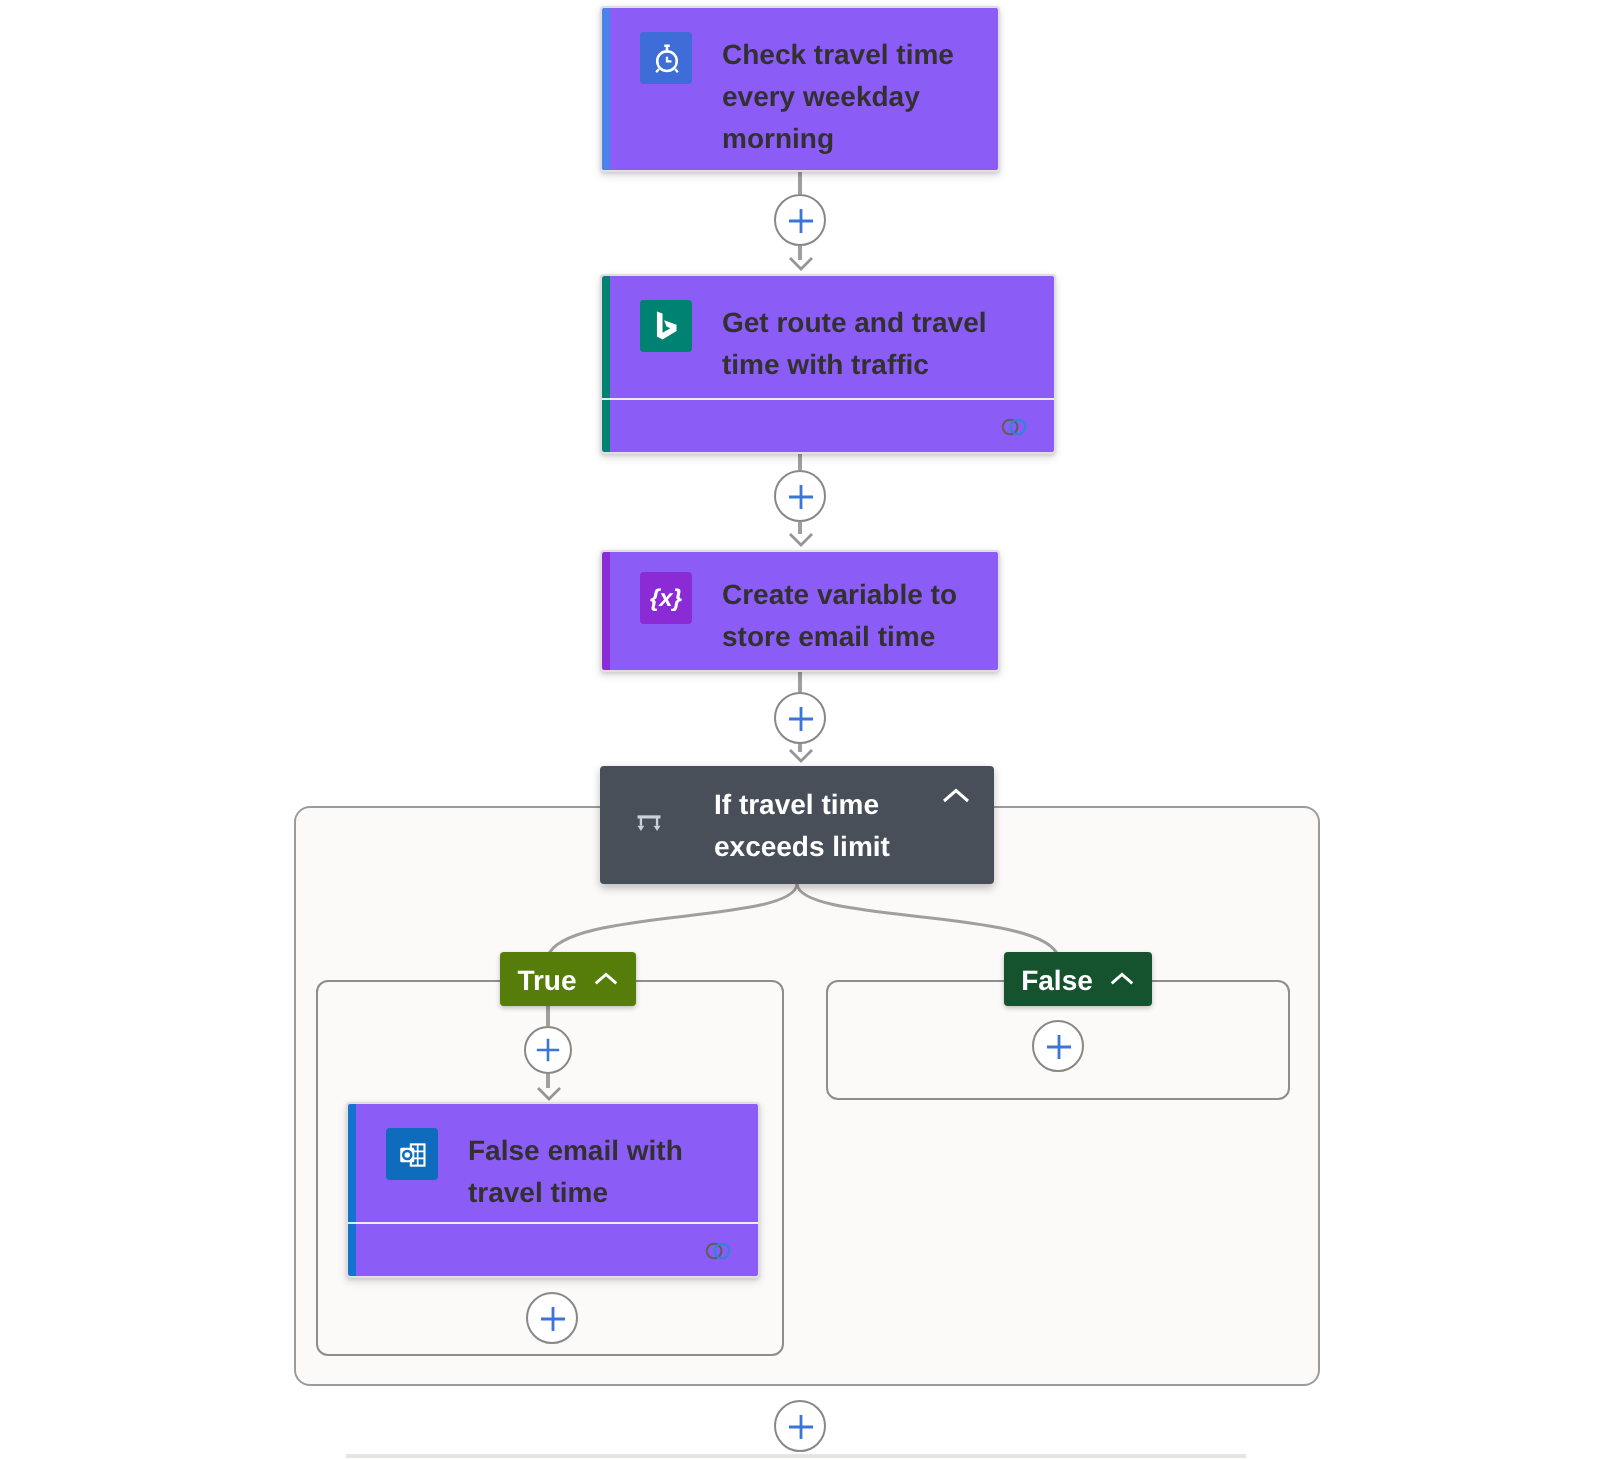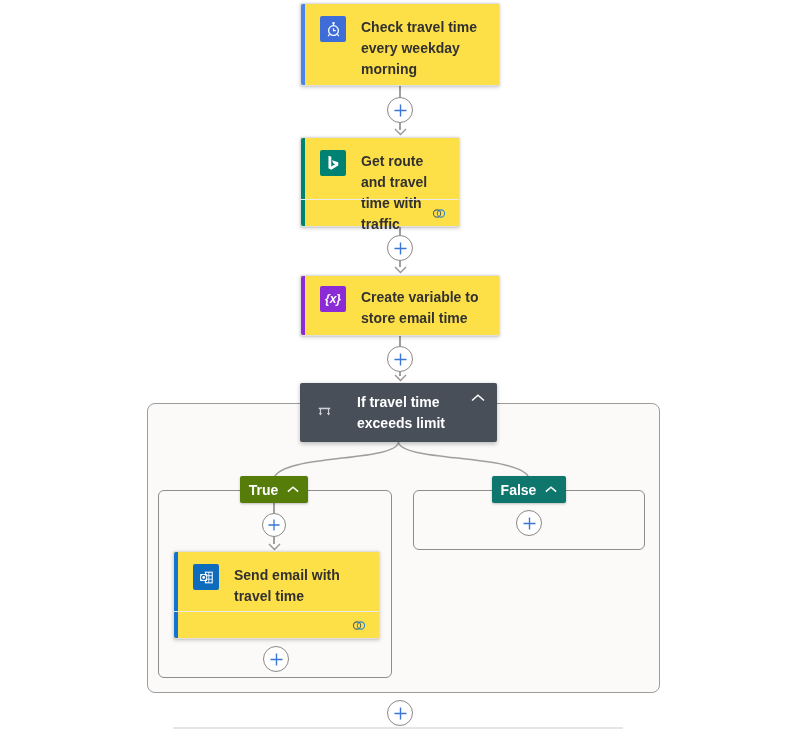--- a/index.html
+++ b/index.html
@@ -1,21 +1,21 @@
 <!DOCTYPE html>
 <html><head>
 <meta charset="utf-8">
 <style>
   * { margin:0; padding:0; box-sizing:border-box; }
   html,body { width:800px; height:730px; background:#ffffff;
     font-family:"Liberation Sans", sans-serif; overflow:hidden; position:relative; }
   .abs { position:absolute; }
 
   
-  .card { position:absolute; background:#fde047; border:1px solid #e1dfdd; border-radius:2px;
+  .card { position:absolute; background:#8b5cf6; border:1px solid #e1dfdd; border-radius:2px;
     box-shadow:0 0.6px 1.8px rgba(0,0,0,.10), 0 1.8px 4.2px rgba(0,0,0,.12); z-index:4; }
   .accent { position:absolute; left:0; top:0; bottom:0; width:4px; border-radius:2px 0 0 2px; }
   .card-row { display:flex; align-items:flex-start; gap:15px; padding:10px 12px 9px 19px; }
   .icon-sq { width:26px; height:26px; min-width:26px; border-radius:2px; display:flex;
     align-items:center; justify-content:center; margin-top:2px; }
   .card-title { font-size:14px; font-weight:700; color:#323130; line-height:21px; padding-top:3px; }
   .card-footer { border-top:1px solid #edebe9; height:27px; display:flex; align-items:center;
     justify-content:flex-end; padding-right:12px; }
 
   
@@ -32,21 +32,21 @@
   .vline { position:absolute; width:1.5px; background:#a19f9d; z-index:3; }
   .plus-btn { position:absolute; background:#fff; border:1px solid #8a8886; border-radius:50%;
     display:flex; align-items:center; justify-content:center; cursor:pointer; z-index:5; }
   .plus-26 { width:26px; height:26px; }
   .plus-24 { width:24px; height:24px; }
   .arrowhead { position:absolute; z-index:3; }
 
   
   .badge { position:absolute; height:27px; border-radius:2px; display:flex; align-items:center;
     justify-content:center; gap:9px; color:#fff; font-size:14px; font-weight:700; z-index:6;
-    box-shadow:0 1px 2.5px rgba(0,0,0,.25); cursor:pointer; }
+    box-shadow:0 1px 2.5px rgba(0,0,0,.25); cursor:pointer;margin-left:10px; }
 
   .bottom-edge { position:absolute; height:2px; background:#e7e5e2; z-index:0; }
   svg { display:block; }
 </style>
 </head>
 <body>
 
 <div class="abs" style="left:0;top:0;width:800px;height:730px;">
 
   <div class="scope" style="left:147px; top:403px; width:513px; height:290px;"></div>
@@ -76,21 +76,21 @@
       <path d="M7.5 1.5v12M1.5 7.5h12" stroke="#3b76d6" stroke-width="1.4" fill="none"></path>
     </svg>
   </div>
   <div class="vline" style="left:399.3px; top:123px; height:7px;"></div>
   <div class="arrowhead" style="left:393.5px; top:128px;">
     <svg width="13" height="8" viewBox="0 0 13 8">
         <path d="M1 1l5.5 5.5L12 1" stroke="#979593" stroke-width="1.4" fill="none"></path>
       </svg>
   </div>
 
-  <div class="card" style="left:300px; top:137px; width:160px; height:90px;">
+  <div class="card" style="left:300px; top:137px; width:228px; height:90px;">
     <div class="accent" style="background: rgb(0, 130, 114);"></div>
     <div class="card-row" style="padding-bottom:0;">
       <div class="icon-sq" style="background: rgb(0, 130, 114);">
         <svg width="16" height="16" viewBox="0 0 24 24">
           <path d="M5.2 1.2l4.2 1.5v14.4l5.9-3.4-2.9-1.37-1.85-4.6 9.35 3.28v4.8L9.4 22.2l-4.2-2.35z" fill="#ffffff"></path>
         </svg>
       </div>
       <div class="card-title">Get route and travel time with traffic</div>
     </div>
     <div class="card-footer" style="position:absolute; left:0; right:0; bottom:0;">
@@ -162,21 +162,21 @@
 
   <div class="badge" style="left: 240px; top: 476px; width: 68px; background: rgb(86, 125, 10);">
     <span>True</span>
     <span>
       <svg width="12" height="7" viewBox="0 0 14 8">
           <path d="M1 6.5L7 1.3L13 6.5" stroke="#ffffff" stroke-width="1.7" fill="none"></path>
         </svg>
     </span>
   </div>
 
-  <div class="badge" style="left: 492px; top: 476px; width: 74px; background: #0f766e;">
+  <div class="badge" style="left: 492px; top: 476px; width: 74px; background: #14532d;">
     <span>False</span>
     <span>
       <svg width="12" height="7" viewBox="0 0 14 8">
           <path d="M1 6.5L7 1.3L13 6.5" stroke="#ffffff" stroke-width="1.7" fill="none"></path>
         </svg>
     </span>
   </div>
 
   <div class="vline" style="left:273.3px; top:503px; height:10px;"></div>
   <div class="plus-btn plus-24" style="left:262px; top:513px;">
@@ -195,21 +195,21 @@
     <div class="accent" style="background: rgb(21, 115, 208);"></div>
     <div class="card-row" style="padding-bottom:0;">
       <div class="icon-sq" style="background: rgb(15, 108, 189);">
         <svg width="17" height="17" viewBox="0 0 16 16">
           <rect x="7" y="3" width="6.4" height="10" fill="none" stroke="#fff" stroke-width="1"></rect>
           <path d="M7 6.3h6.4M7 9.6h6.4M10.2 3v10" stroke="#fff" stroke-width="0.8" fill="none"></path>
           <rect x="2" y="4.6" width="6.6" height="6.8" rx="0.6" fill="#fff"></rect>
           <circle cx="5.3" cy="8" r="1.9" fill="none" stroke="#0f6cbd" stroke-width="1.2"></circle>
         </svg>
       </div>
-      <div class="card-title">Send email with travel time</div>
+      <div class="card-title">False email with travel time</div>
     </div>
     <div class="card-footer" style="position:absolute; left:0; right:0; bottom:0;">
       <span>
         <svg width="16" height="11" viewBox="0 0 18 12">
           <circle cx="6.8" cy="6" r="4.1" fill="none" stroke="#605e5c" stroke-width="1.2"></circle>
           <circle cx="11.2" cy="6" r="4.1" fill="none" stroke="#2b88d8" stroke-width="1.2"></circle>
         </svg>
       </span>
     </div>
   </div>

